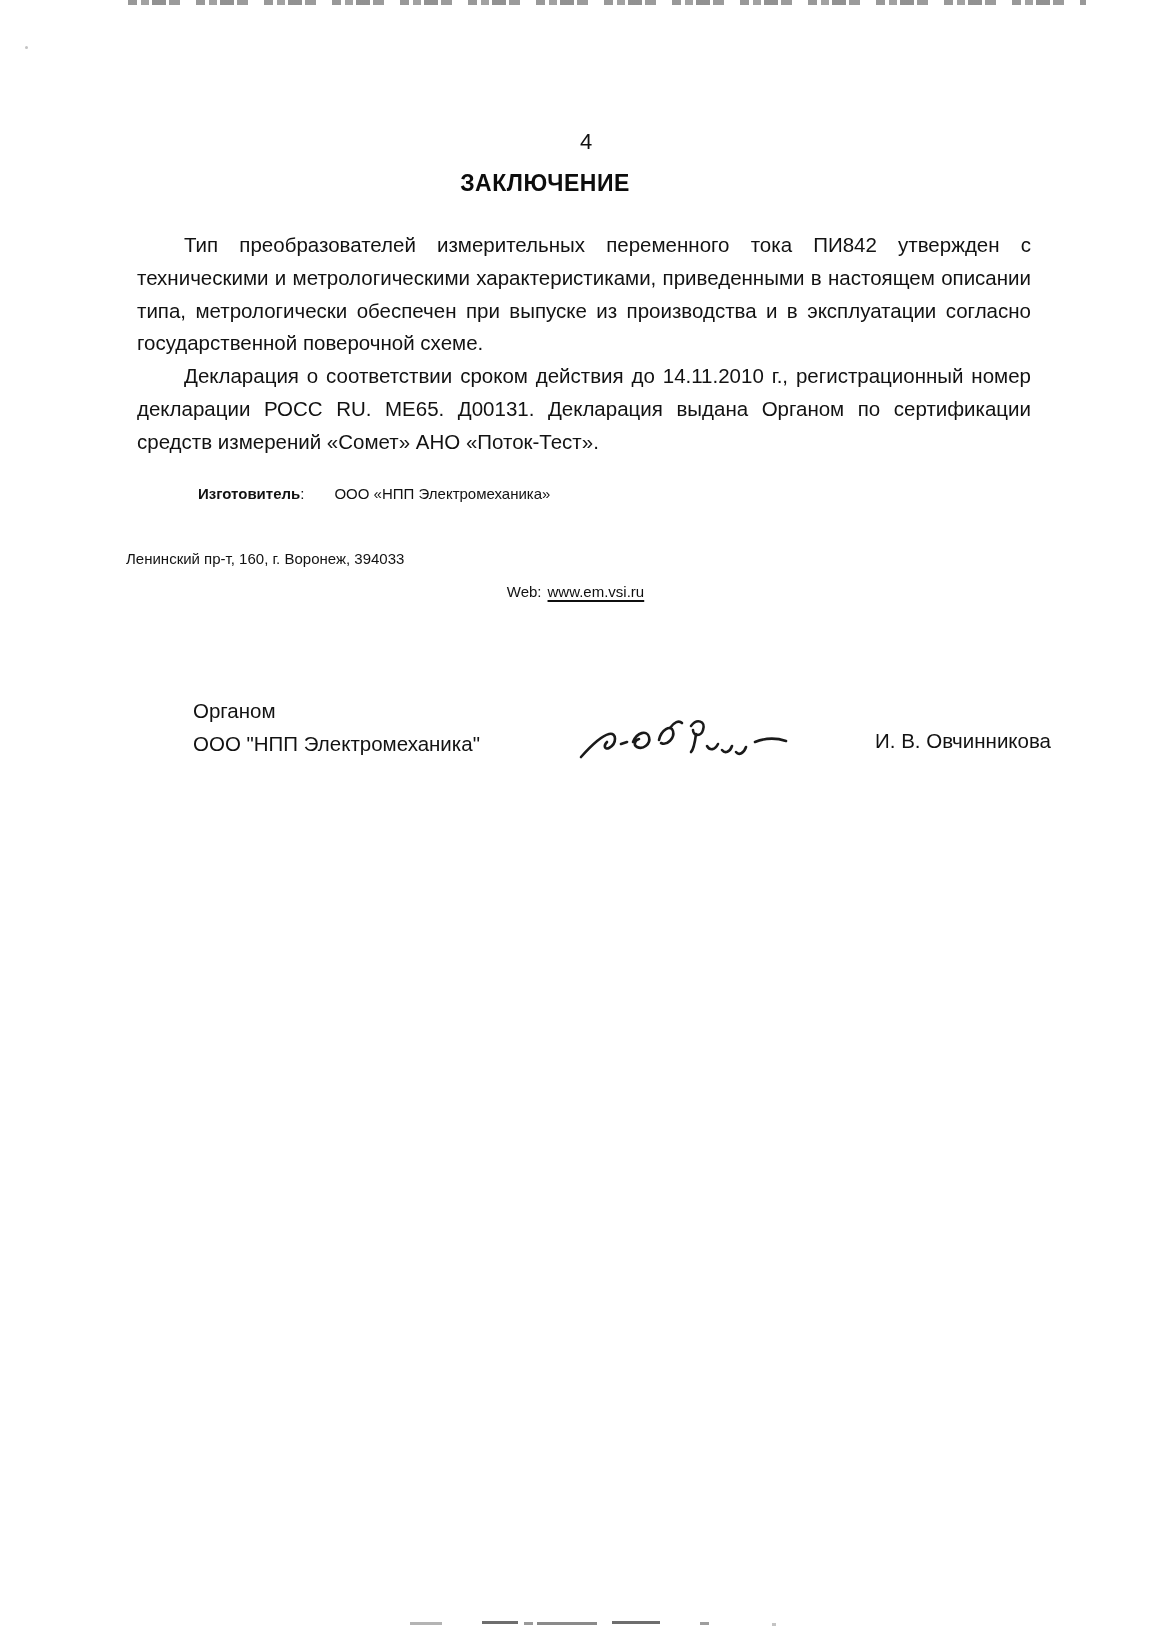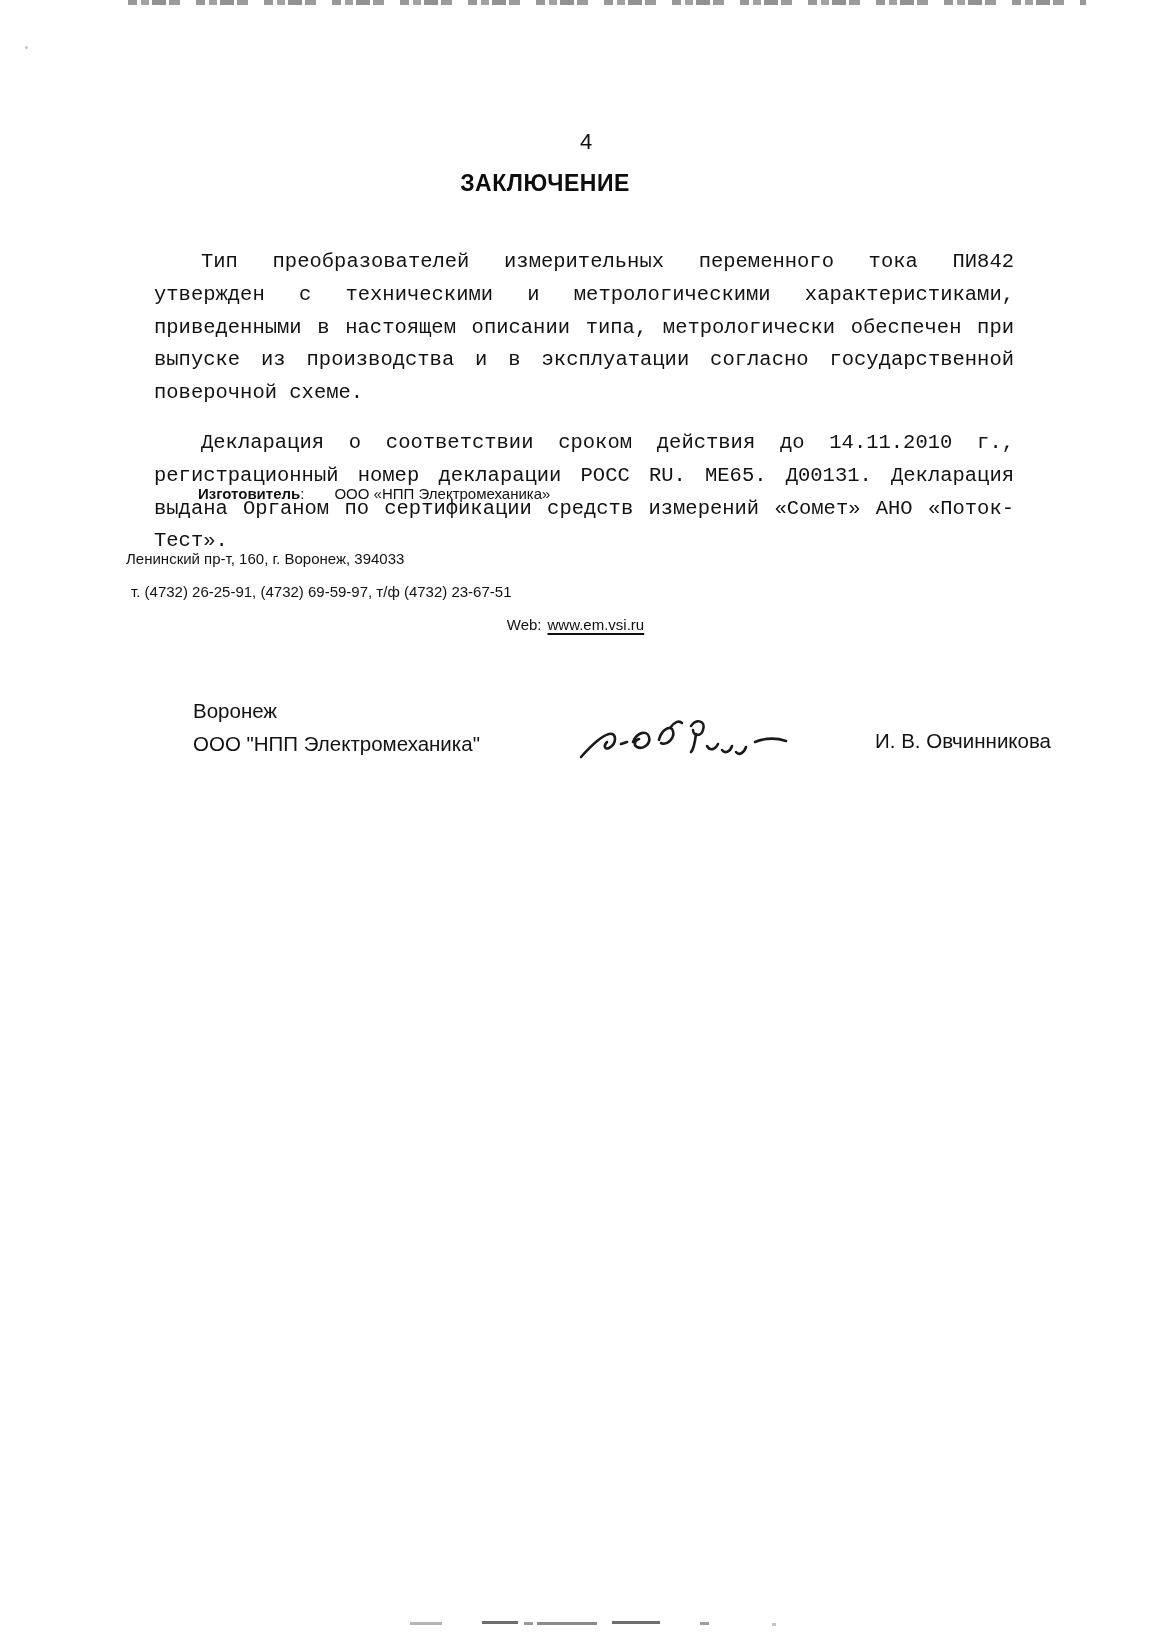--- a/index.html
+++ b/index.html
@@ -34,21 +34,21 @@
     text-align:center; text-indent:45px;
     font-size:23px; font-weight:700; letter-spacing:.5px;
     line-height:27px; color:#0d0d0d;
   }
 
   .body-text {
     position:absolute; left:137px; top:229px; width:894px;
     font-size:20.5px; line-height:32.8px;
     text-align:justify; color:#121212;
   }
-  .body-text p { margin:17px; text-indent:47px;font-family:Liberation Mono, monospace; }
+  .body-text p { margin:0; text-indent:47px; }
 
   .manufacturer {
     position:absolute; left:123px; top:477px; width:900px;
     font-size:15px; line-height:33px; color:#121212;
   }
   .m-line1 { padding-left:75px; }
   .bold { font-weight:700; }
   .m-name { margin-left:30px; }
   .m-address { padding-left:3px;margin-top:32px; }
   .m-phones { padding-left:8px; }
@@ -98,26 +98,25 @@
   <h1 class="doc-title">ЗАКЛЮЧЕНИЕ</h1>
 
   <div class="body-text">
     <p>Тип преобразователей измерительных переменного тока ПИ842 утвержден с техническими и метрологическими характеристиками, приведенными в настоящем описании типа, метрологически обеспечен при выпуске из производства и в эксплуатации согласно государственной поверочной схеме.</p>
     <p>Декларация о соответствии сроком действия до 14.11.2010 г., регистрационный номер декларации РОСС RU. МЕ65. Д00131. Декларация выдана Органом по сертификации средств измерений «Сомет» АНО «Поток-Тест».</p>
   </div>
 
   <div class="manufacturer">
     <div class="m-line1"><span class="bold">Изготовитель</span><span>:</span><span class="m-name">ООО «НПП Электромеханика»</span></div>
     <div class="m-address">Ленинский пр-т, 160, г. Воронеж, 394033</div>
-    <div class="m-phones">т. (4732) 26-25-91, (4732) 69-59-97, т/ф (4732) 23-67-51</div>
     <div class="m-web"><span>Web:</span><a class="doc-link">www.em.vsi.ru</a></div>
   </div>
 
   <div class="director">
-    <div>Воронеж</div>
+    <div>Органом</div>
     <div>ООО "НПП Электромеханика"</div>
   </div>
 
   <svg class="signature" viewBox="0 0 215 65" aria-hidden="true">
     <path d="M6,57 C14,48 26,36 34,34 C42,32 42,44 34,48 C30,50 28,46 32,42"></path>
     <path d="M46,44 l6,-2"></path>
     <path d="M58,42 C62,32 72,30 74,37 C76,44 68,50 62,47 C58,45 60,40 64,39"></path>
     <path d="M84,40 C86,30 96,24 98,31 C100,38 92,46 86,43"></path>
     <path d="M95,28 C99,22 104,20 107,23"></path>
     <path d="M116,26 C122,18 131,21 128,30 C126,37 118,36 118,30"></path>

